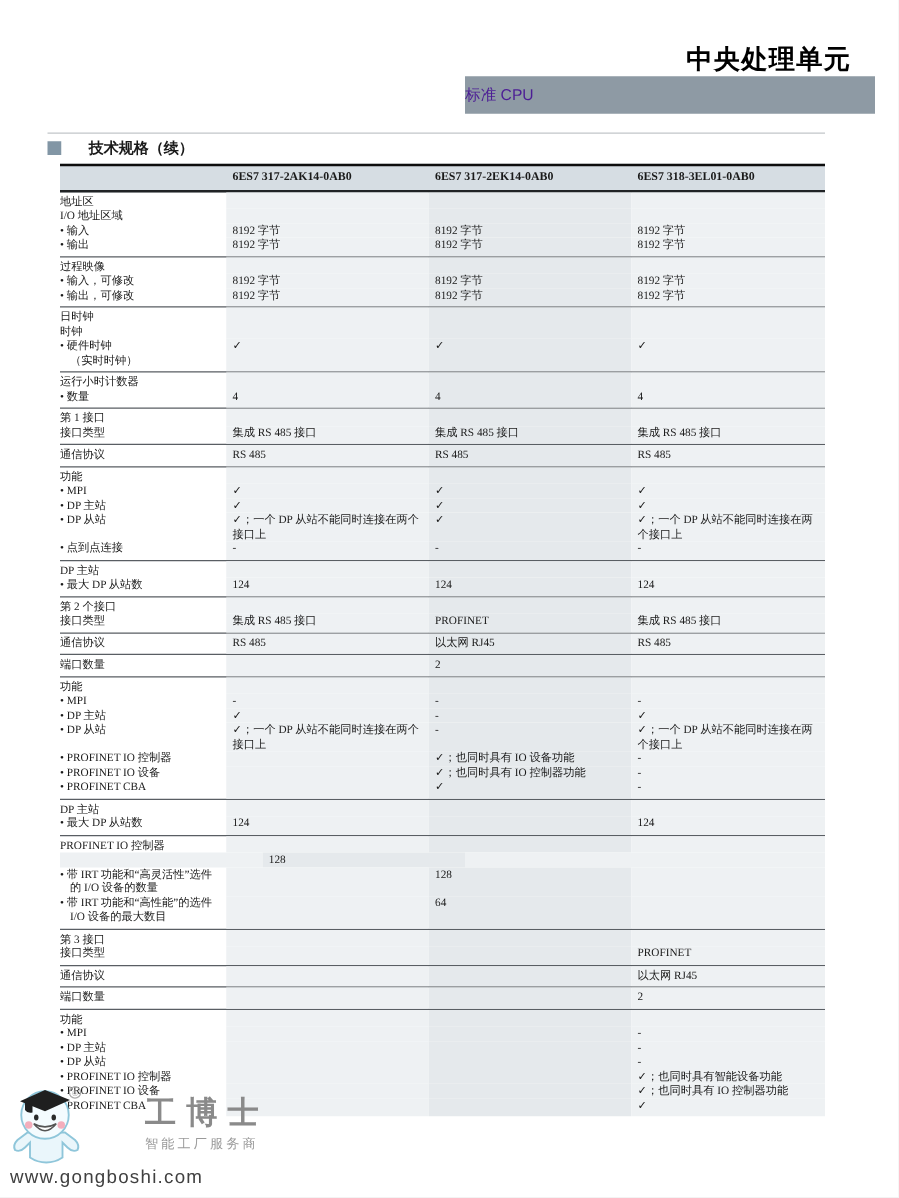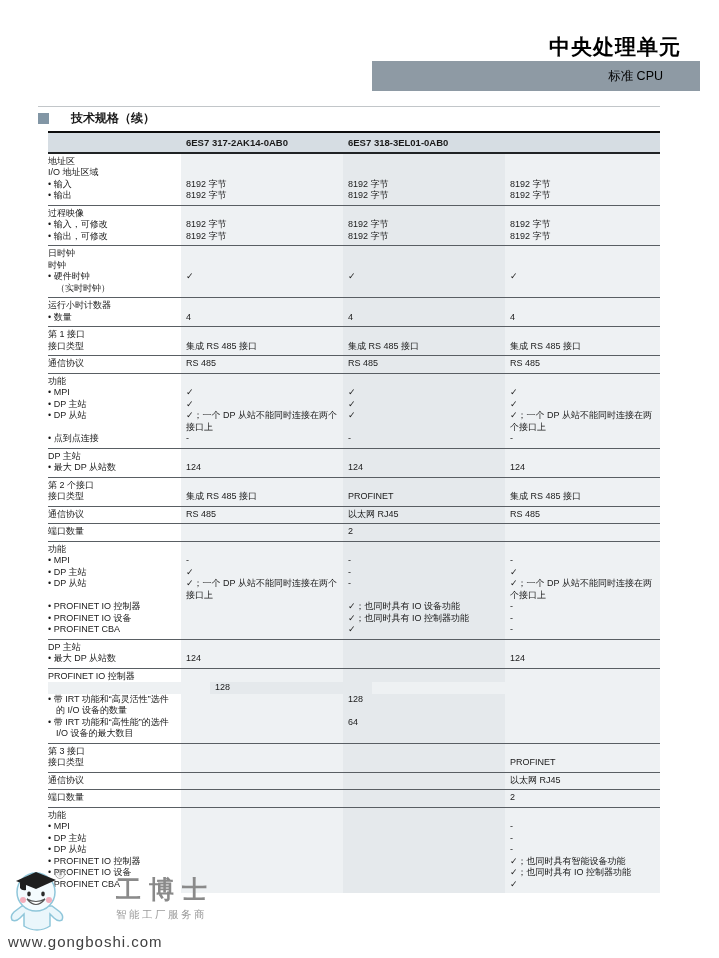--- a/index.html
+++ b/index.html
@@ -10,33 +10,33 @@
     font-family:"Liberation Sans","DejaVu Sans",sans-serif;
     color:#1a1a1a;
   }
   
   .doc-title {
     position:absolute; top:33px; right:38px;
     font-size:21px; font-weight:bold; letter-spacing:1px; color:#000;
   }
   .subtitle-bar {
     position:absolute; top:61px; left:372px; right:19px; height:30px;
-    background:#8e9aa4; color:#000000;
-    font-size:12.5px; line-height:30px; text-align:right; padding-right:37px;
+    background:#8e9aa4; color:#4c1d95;
+    font-size:12.5px; line-height:30px; text-align:left; padding-right:37px;
   }
   
   .content { position:absolute; top:106px; left:38px; width:622px; }
   .top-rule { border-top:1px solid #c2c6c9; height:0; }
   .section-heading {
     display:flex; align-items:center; gap:22px;
     padding:3px 0 4px 0; font-size:12px; font-weight:bold;
   }
   .bullet-square { width:11px; height:11px; background:#8296a5; display:inline-block; }
   
-  #spec-table { margin-left:10px; width:612px; font-size:9px; line-height:11.5px; }
+  #spec-table { margin-left:10px; width:612px; font-size:9px; line-height:11.5px;font-family:Liberation Serif, serif; }
   .trow { display:flex; }
   .tc { padding-right:6px; }
   .c-label { width:133px; white-space:pre-line; }
   .c-label.bullet { padding-left:8px; text-indent:-8px; }
   .c1,.c2,.c3 { padding-left:5px; }
   .c1 { width:162px; background:#eef1f3; }
   .c2 { width:162px; background:#e5e9ec; }
   .c3 { flex:1;     background:#eef1f3; }
   .thead {
     border-top:2px solid #0d0d0d; border-bottom:2px solid #202325;
@@ -72,20 +72,21 @@
   <div class="content">
     <div class="top-rule"></div>
     <div class="section-heading">
       <span class="bullet-square"></span>
       <span>技术规格（续）</span>
     </div>
     <div id="spec-table">
         <div class="trow thead">
           <div class="tc c-label"></div>
           <div class="tc c1">6ES7 317-2AK14-0AB0</div>
+          <div class="tc c2">6ES7 317-2EK14-0AB0</div>
           <div class="tc c3">6ES7 318-3EL01-0AB0</div>
         </div>
         <div class="tgroup first">
           <div class="trow">
             <div class="tc c-label">地址区</div>
             <div class="tc c1"></div>
             <div class="tc c2"></div>
             <div class="tc c3"></div>
           </div>
           <div class="trow">

